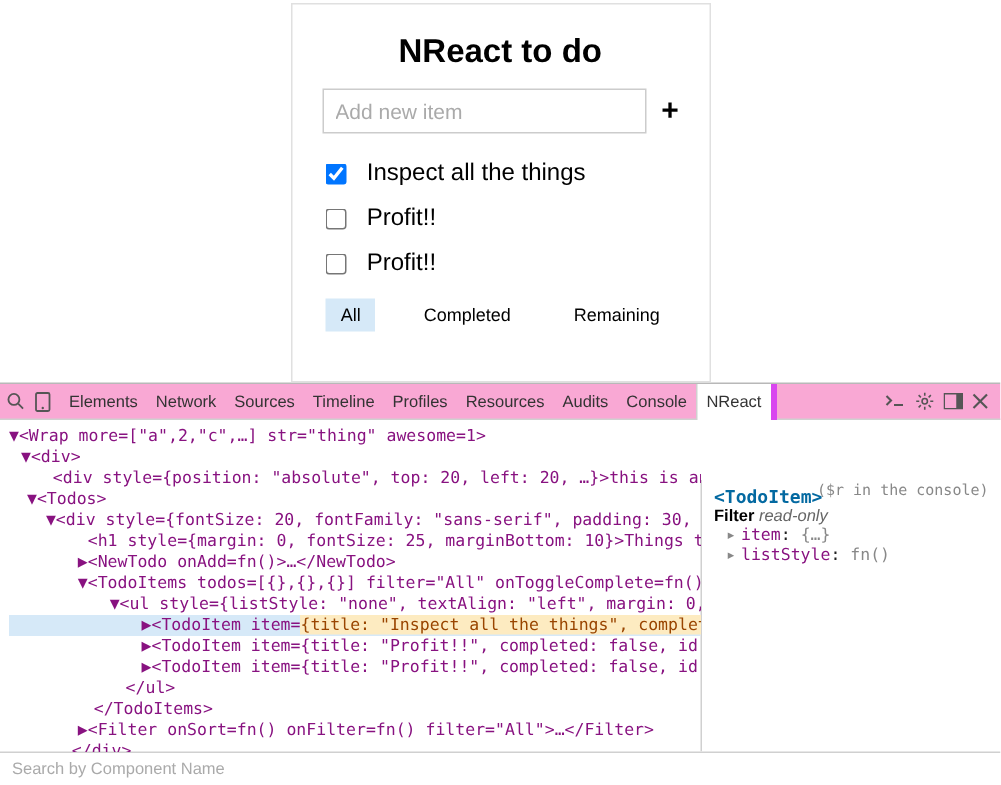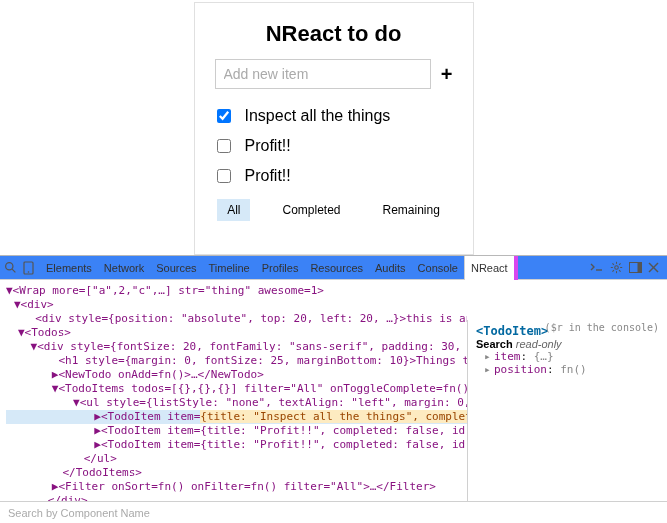--- a/index.html
+++ b/index.html
@@ -10,21 +10,21 @@
 .new-row { display: flex; align-items: center; margin-bottom: 12px; }
 .new-input { flex: 1; border: 1px solid #ccc; padding: 6px 8px; font-size: 14px; color: #0369a1; }
 .new-input::placeholder { color: #aaa; }
 .plus { font-size: 20px; font-weight: bold; margin-left: 10px; cursor: pointer; }
 .todo-row { display: flex; align-items: center; padding: 6px 2px; font-size: 16px; }
 .todo-row input[type=checkbox] { margin-right: 14px; width: 14px; height: 14px; }
 .filters { display: flex; gap: 22px; margin-top: 8px; justify-content: center; font-size: 12px; }
 .filter { padding: 4px 10px; cursor: pointer; }
 .filter.active { background: #d6e9f8; }
 .devtools { height: 268px; border-top: 1px solid #b8b8b8; display: flex; flex-direction: column; font-family: Menlo, Consolas, monospace; font-size: 11px; }
-.dt-tabs { display: flex; align-items: center; height: 24px; border-bottom: 1px solid #d0d0d0; padding: 0 4px; background: #3b82f6; }
+.dt-tabs { display: flex; align-items: center; height: 24px; border-bottom: 1px solid #d0d0d0; padding: 0 4px; background: #f9a8d4; }
 .dt-tools-left { display: flex; align-items: center; gap: 6px; padding-right: 6px; }
 .dt-tab { padding: 0 6px; color: #333; line-height: 24px; cursor: pointer; font-family: "Lucida Grande", Arial, sans-serif; }
 .dt-tab.active { background: #fff; border-left: 1px solid #d0d0d0; border-right: 4px solid #d946ef; }
 .dt-tools-right { margin-left: auto; display: flex; align-items: center; gap: 6px; padding-right: 4px; }
 .dt-body { flex: 1; display: flex; overflow: hidden; }
 .tree { flex: 1; overflow: auto; padding: 4px 0 0 6px; line-height: 14px; white-space: nowrap; }
 .tree .line { white-space: pre; }
 .side { width: 200px; border-left: 1px solid #d0d0d0; padding: 4px 8px; overflow: auto; margin-top: 40px; }
 .search-bar { height: 22px; border-top: 1px solid #d0d0d0; display: flex; align-items: center; padding: 0 8px; color: #aaa; font-family: "Lucida Grande", Arial, sans-serif; }
 .c-tag { color: #881280; }
@@ -150,22 +150,22 @@
       <div class="line c-tag" style="padding-left:42px">       ▶&lt;TodoItem item={title: "Profit!!", completed: false, id: 12} onToggle=fn()&gt;…&lt;/To</div>
       <div class="line c-tag" style="padding-left:38px">      &lt;/ul&gt;</div>
       <div class="line c-tag" style="padding-left:30px">    &lt;/TodoItems&gt;</div>
       <div class="line c-tag" style="padding-left:26px">   ▶&lt;Filter onSort=fn() onFilter=fn() filter="All"&gt;…&lt;/Filter&gt;</div>
       <div class="line c-tag" style="padding-left:22px">   &lt;/div&gt;</div>
 
     </div>
     <div class="side" style="position:relative">
       <div class="corner">($r in the console)</div>
       <div class="side-tag">&lt;TodoItem&gt;</div>
-      <div class="side-head"><b>Search</b> <i>read-only</i></div>
+      <div class="side-head"><b>Filter</b> <i>read-only</i></div>
       <div class="side-prop"><span class="arrow">▸</span><span class="c-tag">item</span><span class="c-plain">: </span><span class="c-gray">{…}</span></div>
-      <div class="side-prop"><span class="arrow">▸</span><span class="c-tag">position</span><span class="c-plain">: </span><span class="c-gray">fn()</span></div>
+      <div class="side-prop"><span class="arrow">▸</span><span class="c-tag">listStyle</span><span class="c-plain">: </span><span class="c-gray">fn()</span></div>
     </div>
   </div>
 
   <div class="search-bar">
     <span>Search by Component Name</span>
   </div>
 </div>
 
 </body></html>

